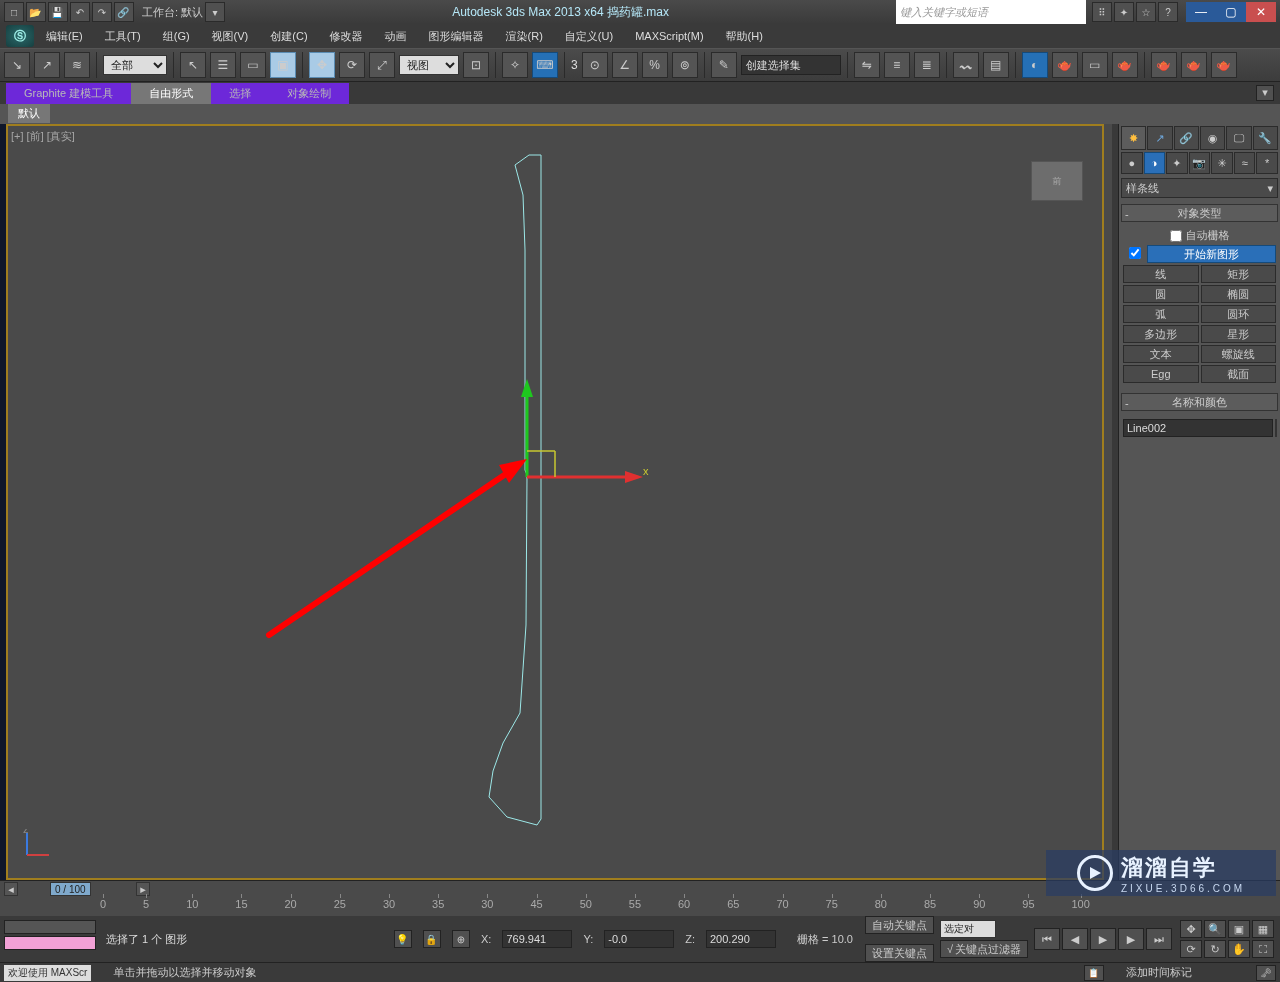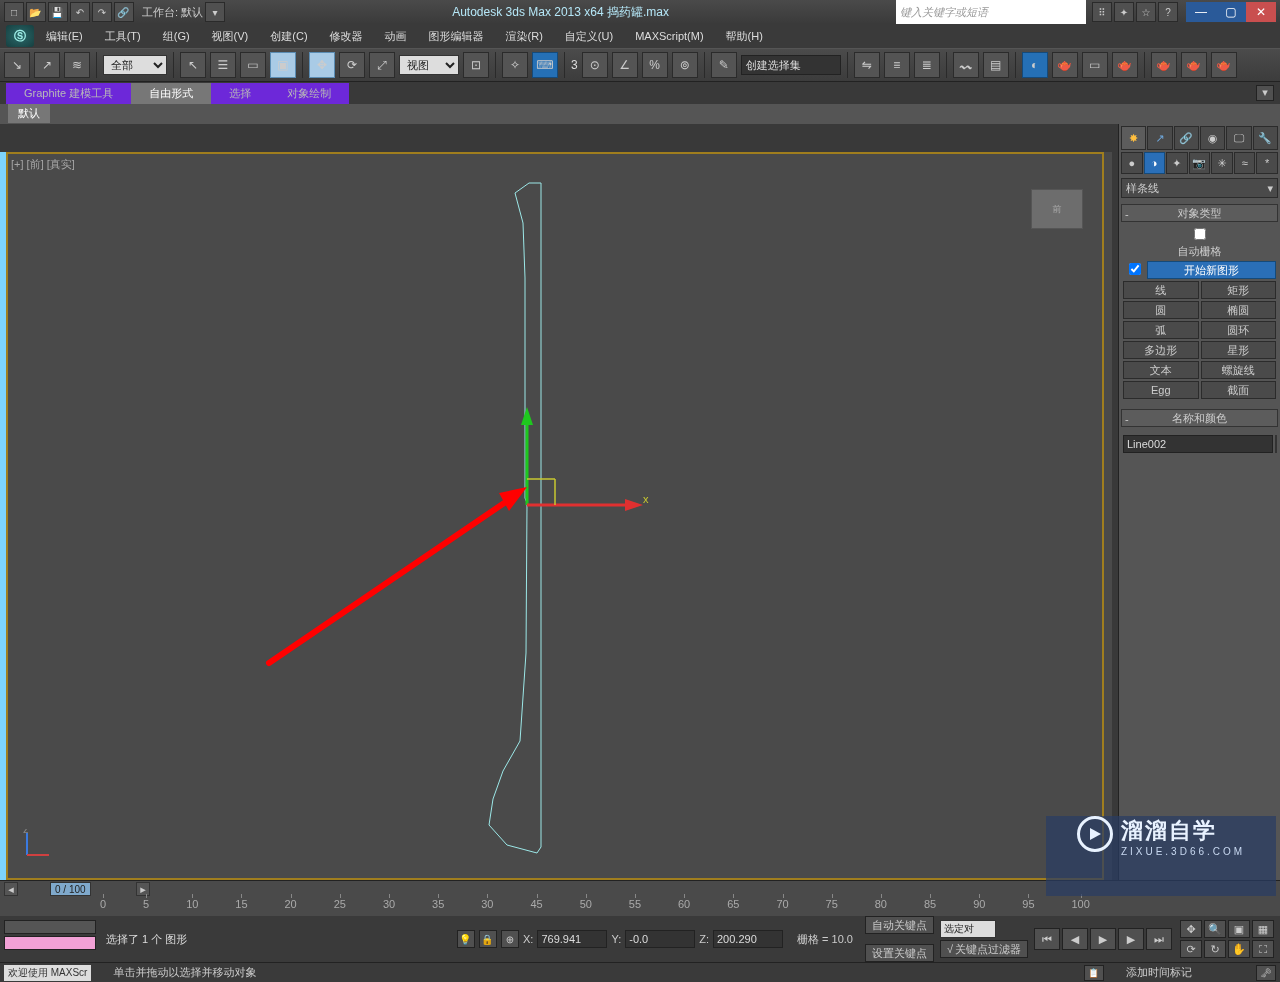--- a/index.html
+++ b/index.html
@@ -35,76 +35,76 @@
 .main-toolbar .combo-dark { background: #333; color: #ddd; width: 100px; height: 20px; border: 1px solid #222; display: inline-flex; align-items: center; padding: 0 4px; }
 
 
 .ribbon { height: 22px; background: #393939; display: flex; align-items: center; padding: 0 6px; gap: 0; }
 .ribbon .rtab { padding: 3px 18px; color: #b8b8b8; background: #6d28d9; }
 .ribbon .rtab.active { background: #777; color: #fff; }
 .ribbon-sub { height: 20px; background: #555; display: flex; align-items: flex-start; padding: 0 8px; }
 .ribbon-sub .rs-item { padding: 2px 10px; background: #777; color: #fff; }
 
 
-.workspace-area { position: absolute; top: 124px; left: 0; right: 168px; bottom: 102px; background: #7dd3fc; margin-top: 28px; }
+.workspace-area { position: absolute; top: 124px; left: 0; right: 168px; bottom: 102px; background: #0f172a; }
 .viewport { position: absolute; top: 0; left: 6px; right: 8px; bottom: 0; background: #4a4a4a; border: 1px solid #222; }
 .viewport.active { outline: 2px solid #a07e1e; outline-offset: -2px; }
 .vp-label { position: absolute; top: 4px; left: 4px; color: #a6a6a6; font-size: 11px; }
 .vp-cube { position: absolute; top: 36px; right: 20px; width: 52px; height: 40px; background: #6d6d6d; border: 1px solid #555; display: flex; align-items: center; justify-content: center; color: #aaa; font-size: 9px; }
 .vp-axis { position: absolute; left: 16px; bottom: 20px; width: 30px; height: 30px; }
 .vp-scroll { position: absolute; right: 0; top: 0; bottom: 0; width: 8px; background: #4a4a4a; }
 
 
 .cmd-panel { position: absolute; top: 124px; right: 0; bottom: 102px; width: 162px; background: #555; border-left: 1px solid #222; padding: 2px; display: flex; flex-direction: column; gap: 2px; }
 .cmd-tabs { display: flex; gap: 1px; }
 .cmd-tabs .ct { flex: 1; height: 24px; background: #4a4a4a; border: 1px solid #2b2b2b; display: flex; align-items: center; justify-content: center; font-size: 11px; }
 .cmd-tabs .ct.active { background: #5c5c5c; }
 .cmd-subtabs { display: flex; gap: 1px; }
 .cmd-subtabs .ct { width: 24px; height: 22px; background: #4a4a4a; border: 1px solid #2b2b2b; display: flex; align-items: center; justify-content: center; font-size: 11px; }
 .cmd-subtabs .ct.active { background: #2a6fb8; border-color: #154a7a; color: #fff; }
 .cmd-drop { height: 20px; background: #4a4a4a; border: 1px solid #2b2b2b; display: flex; align-items: center; justify-content: space-between; padding: 0 4px; margin-top: 2px; }
 .rollout-head { height: 18px; background: #5c5c5c; border: 1px solid #333; text-align: center; line-height: 16px; position: relative; margin-top: 4px; }
 .rollout-head .minus { position: absolute; left: 3px; top: 1px; }
 .rollout-body { background: #555; padding: 2px; }
 .ro-row { display: flex; gap: 2px; margin-bottom: 2px; }
-.ro-chk-row { display: flex; align-items: center; justify-content: center; gap: 4px; padding: 2px 0; flex-direction: column; }
+.ro-chk-row { display: flex; align-items: center; justify-content: center; gap: 4px; padding: 2px 0; }
 .ro-btn, .ro-btn-full { height: 18px; background: #4a4a4a; border: 1px solid #2b2b2b; display: flex; align-items: center; justify-content: center; font-size: 11px; }
 .ro-btn { flex: 1; }
 .ro-btn.blue { background: #2a6fb8; color: #fff; border-color: #154a7a; }
 .name-row { display: flex; gap: 2px; margin-top: 4px; }
 .name-row input { flex: 1; height: 18px; background: #333; border: 1px solid #222; color: #ddd; padding: 0 3px; font-size: 11px; }
 .name-row .swatch { width: 18px; height: 18px; background: #8fe7e7; border: 1px solid #333; }
 
 
 .bottom { position: absolute; left: 0; right: 0; bottom: 0; height: 102px; display: flex; flex-direction: column; }
 .timeline { height: 18px; background: #4a4a4a; border-top: 1px solid #222; position: relative; }
 .timeline .frame-ind { position: absolute; left: 50px; top: 1px; height: 14px; background: #7fa9cc; border: 1px solid #333; padding: 0 4px; font-size: 10px; color: #222; display: flex; align-items: center; }
 .timeline .tl-arrow { position: absolute; top: 1px; width: 14px; height: 14px; background: #555; border: 1px solid #333; text-align: center; line-height: 12px; }
 .tick-row { height: 18px; background: #4a4a4a; position: relative; display: flex; justify-content: space-between; padding: 0 190px 0 100px; font-size: 9px; color: #aaa; }
 .tick-row span { position: relative; }
 .tick-row span::before { content: ""; position: absolute; left: 50%; top: -4px; width: 1px; height: 4px; background: #888; }
 .status-row { flex: 1; background: #3a3a3a; display: flex; align-items: stretch; }
 .status-row .sr-left { width: 100px; padding: 4px; display: flex; flex-direction: column; gap: 2px; }
 .status-row .sr-left .mini { height: 14px; background: #555; border: 1px solid #222; }
 .status-row .sr-mid { flex: 1; display: flex; flex-direction: column; justify-content: center; padding: 0 6px; gap: 3px; }
-.status-row .sr-coords { display: flex; align-items: center; gap: 4px; }
+.status-row .sr-coords { display: flex; align-items: center; gap: 11px; }
 .status-row .sr-coords .ico { width: 18px; height: 18px; background: #505050; border: 1px solid #222; display: flex; align-items: center; justify-content: center; font-size: 10px; }
 .status-row .coord-box { height: 18px; background: #333; border: 1px solid #222; color: #ddd; width: 70px; padding: 0 3px; display: flex; align-items: center; }
 .status-row .sr-right { display: flex; align-items: center; padding: 0 6px; gap: 2px; }
 .status-row .play-btn { width: 26px; height: 22px; background: #505050; border: 1px solid #222; display: flex; align-items: center; justify-content: center; }
 .status-row .keybtn { height: 18px; background: #505050; border: 1px solid #222; padding: 0 6px; display: flex; align-items: center; }
 .status-row .sel-sets { height: 18px; width: 56px; background: #ddd; border: 1px solid #333; color: #222; padding: 0 3px; display: flex; align-items: center; font-size: 10px; }
 .status2 { height: 20px; background: #3a3a3a; border-top: 1px solid #222; display: flex; align-items: center; gap: 22px; padding: 0 4px; }
 .status2 .welcome { background: #ddd; color: #333; padding: 1px 4px; font-size: 10px; }
 .status2 .hint { color: #ccc; }
 .status2 .spacer { flex: 1; }
 .status2 .mini-btn { width: 20px; height: 16px; background: #505050; border: 1px solid #222; display: flex; align-items: center; justify-content: center; font-size: 9px; }
 
 
-.watermark { position: absolute; right: 4px; bottom: 86px; width: 230px; height: 80px; background: rgba(40,60,100,0.7); display: flex; align-items: flex-start; justify-content: center; gap: 8px; color: #fff; }
+.watermark { position: absolute; right: 4px; bottom: 86px; width: 230px; height: 46px; background: rgba(40,60,100,0.7); display: flex; align-items: center; justify-content: center; gap: 8px; color: #fff; }
 .watermark .wm-icon { width: 36px; height: 36px; border: 3px solid #e8f2ff; border-radius: 50%; display: flex; align-items: center; justify-content: center; }
 .watermark .wm-text { display: flex; flex-direction: column; align-items: flex-start; }
 .watermark .wm-big { font-size: 22px; font-weight: bold; letter-spacing: 2px; color: #e8f2ff; }
 .watermark .wm-small { font-size: 10px; letter-spacing: 3px; color: #c8d8f0; }
 
 .spacer-flex { flex: 1; }
 input[type=checkbox] { width: 12px; height: 12px; }
 </style>
 </head>
 <body>

